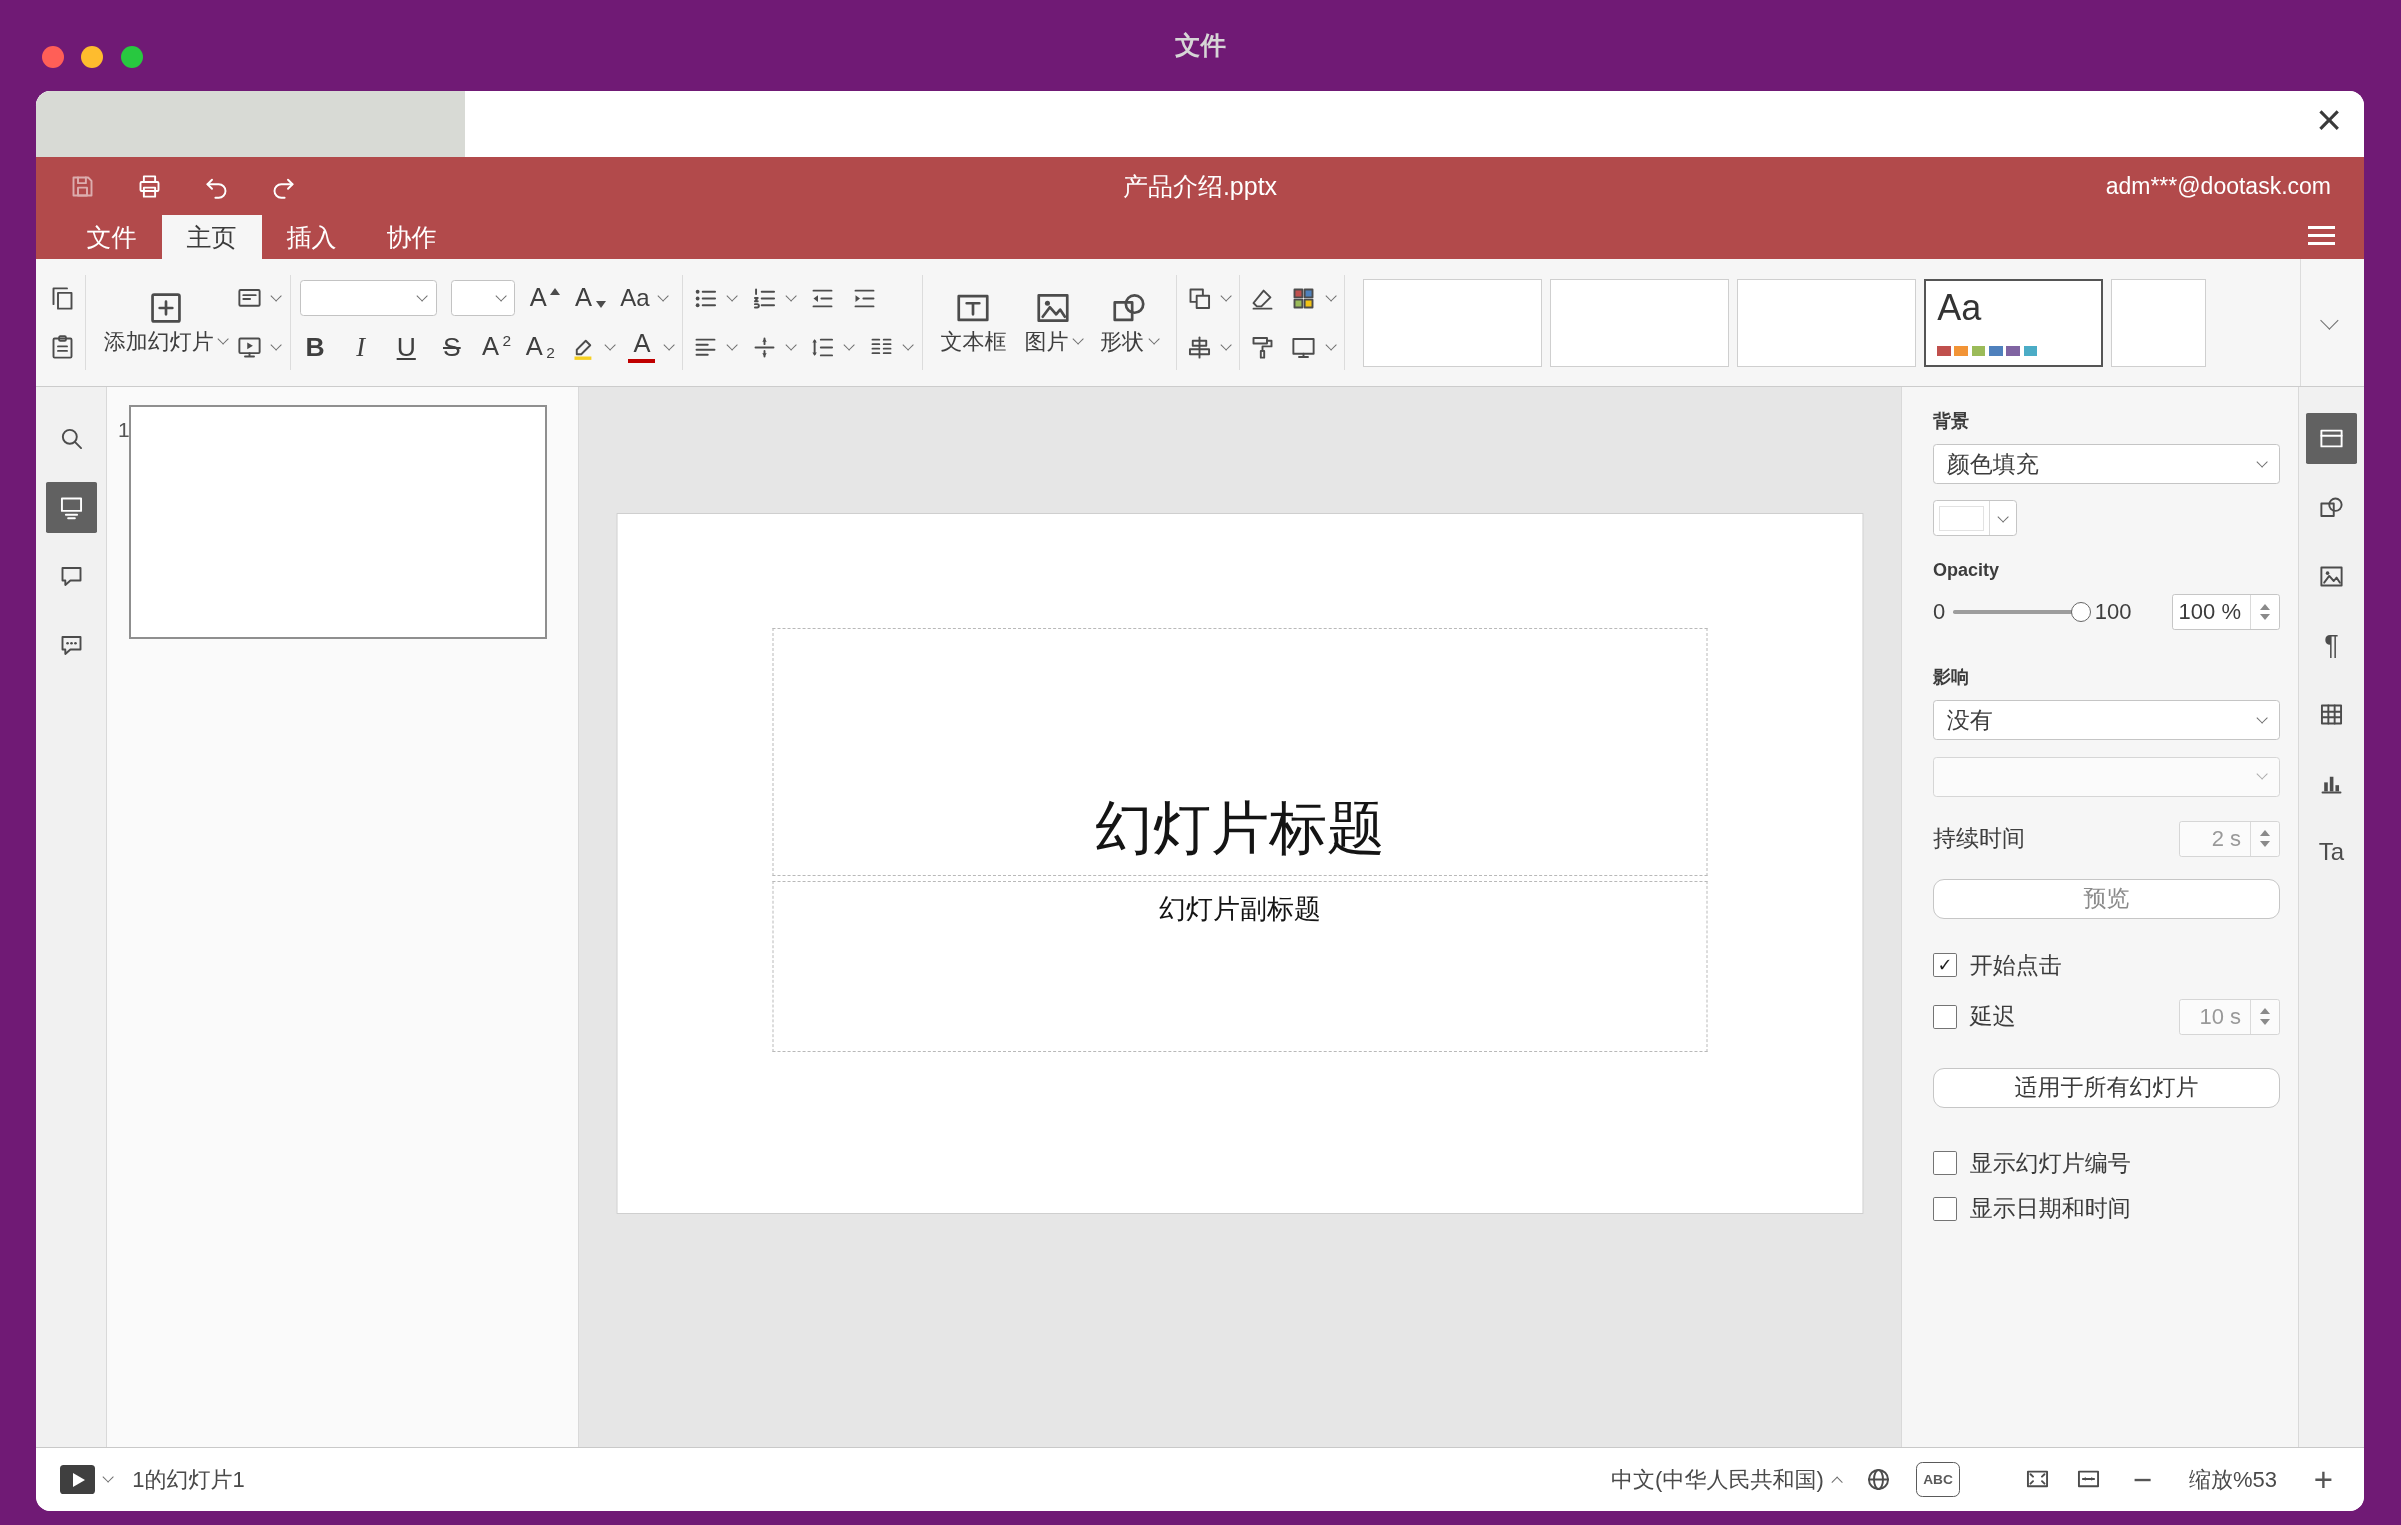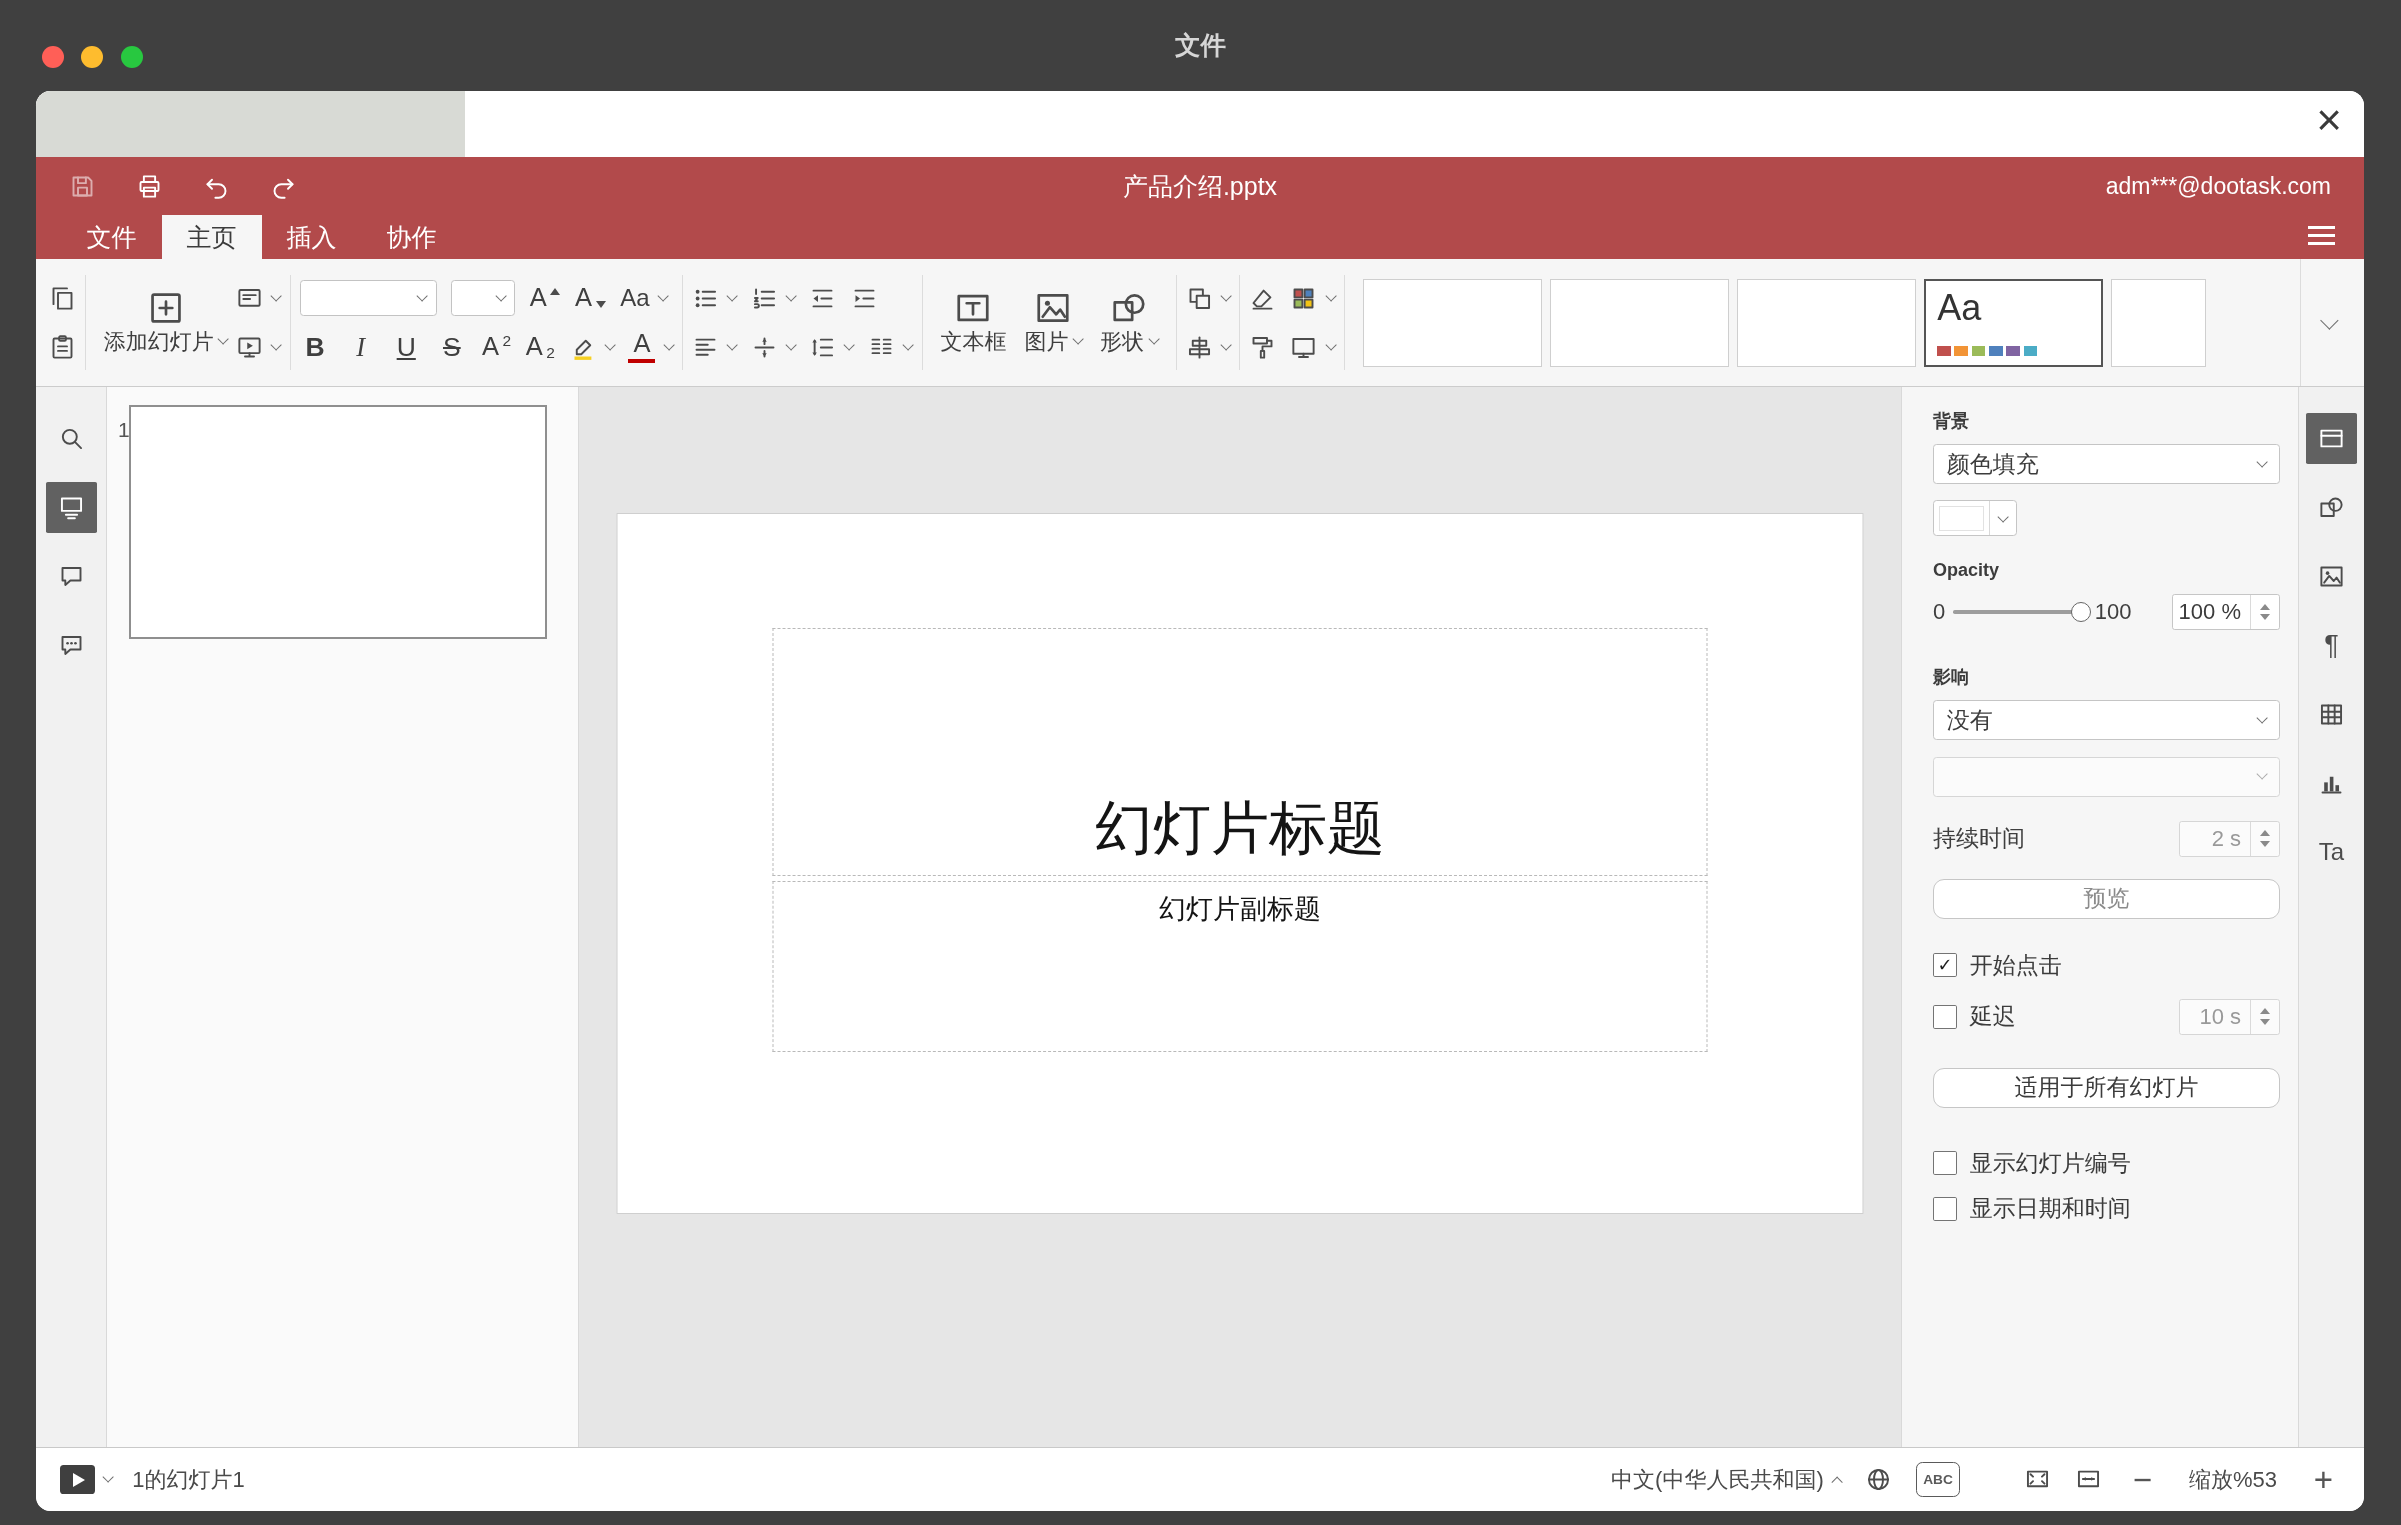--- a/index.html
+++ b/index.html
@@ -1,19 +1,19 @@
 <!DOCTYPE html>
 <html style="font-size:14.6px"><head>
 <meta charset="utf-8">
 <style>
   *{margin:0;padding:0;box-sizing:border-box}
   html,body{background:#0d0d0d}
   body{font-family:"Liberation Sans","DejaVu Sans",sans-serif;color:#3f3f3f}
   button{font-family:inherit;background:none;border:none;padding:0;cursor:pointer;color:inherit}
-  .screen{position:relative;width:2401px;height:1526px;background:#404040;overflow:hidden}
+  .screen{position:relative;width:2401px;height:1526px;background:#701a75;overflow:hidden}
 
   
   .macbar{position:absolute;top:0;left:0;right:0;height:91px}
   .lights{position:absolute;left:42px;top:46px;display:flex;gap:17.3px}
   .light{width:22px;height:22px;border-radius:50%}
   .l-red{background:#ff5f57}.l-yel{background:#febc2e}.l-grn{background:#28c840}
   .mac-title{position:absolute;left:0;right:0;top:0;height:91px;display:flex;align-items:center;justify-content:center;
              color:#d6d6d6;font-size:25.5px;font-weight:bold}
 
   

